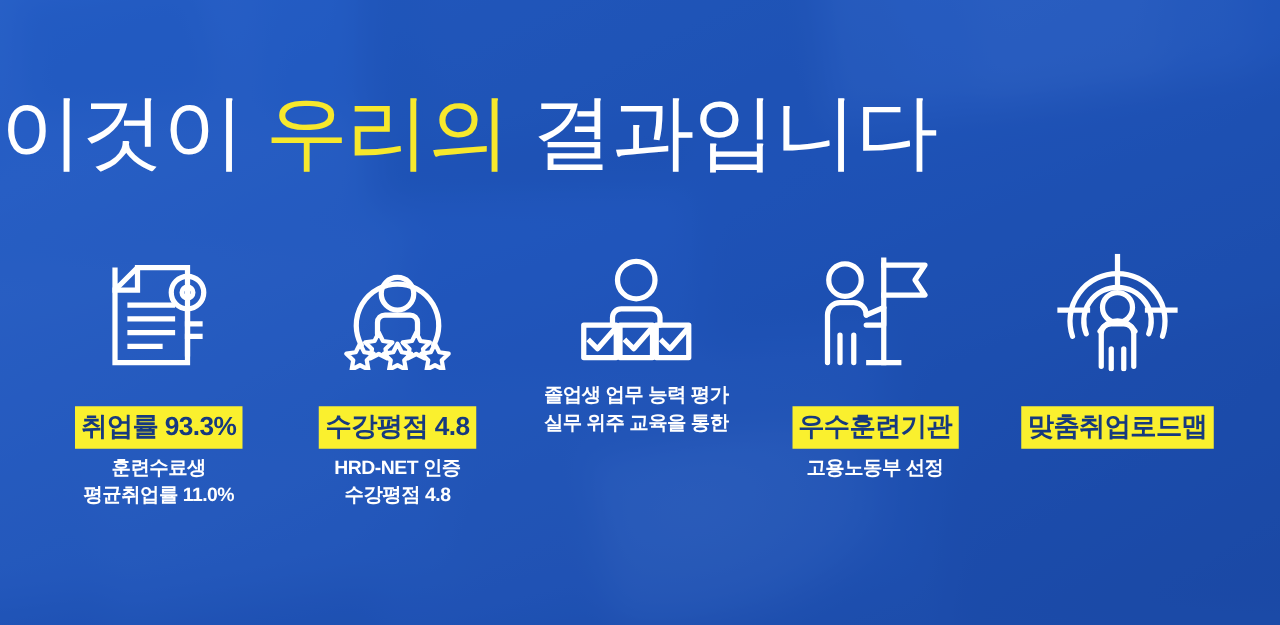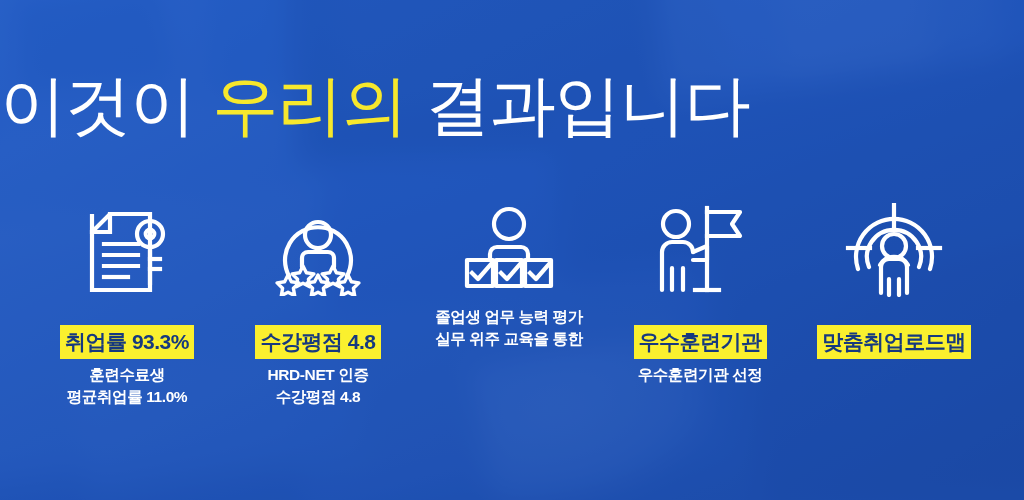--- a/index.html
+++ b/index.html
@@ -254,21 +254,21 @@
               <path d="M55 6 L55 88"></path>
               <path d="M43 88 L67 88"></path>
               <path d="M55 10 L88 10 L80 22 L88 34 L55 34"></path>
             </g>
           </svg>
         </div>
         <div class="metric-row">
           <span class="metric">우수훈련기관</span>
         </div>
         <div class="desc">
-          <div>우수훈련기관 선정</div>
+          <div>고용노동부 선정</div>
         </div>
       </div>
 
       <div class="card wide">
         <div class="icon-wrap">
           <svg width="98" height="94" viewBox="0 0 98 94" fill="none" stroke="#ffffff" stroke-width="4.2" stroke-linecap="round" stroke-linejoin="round">
             <path d="M13 66 A38 38 0 1 1 85 66"></path>
             <path d="M24 64 A27 27 0 1 1 74 64"></path>
             <path d="M35 62 A16 16 0 0 1 63 62"></path>
             <g stroke-linecap="square">

